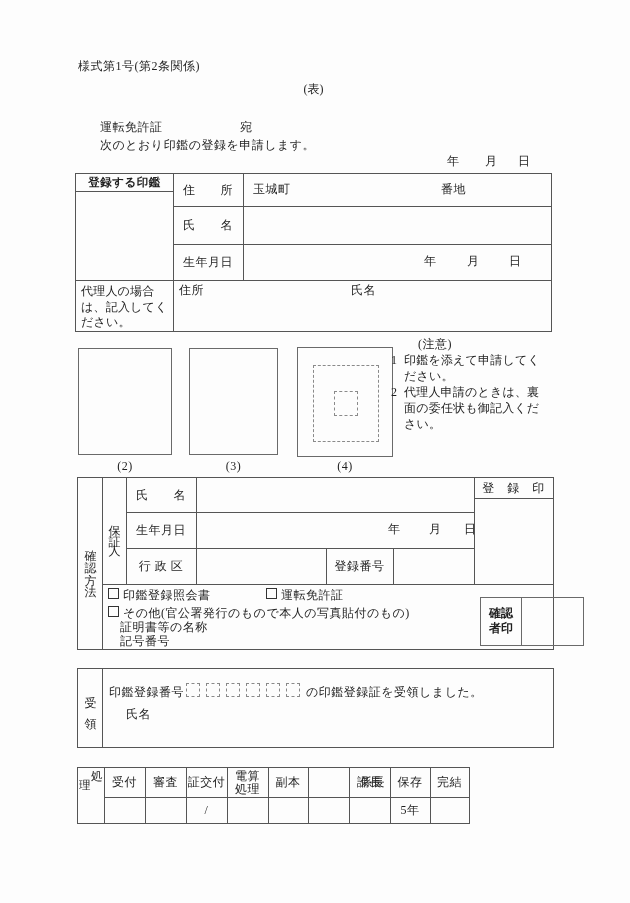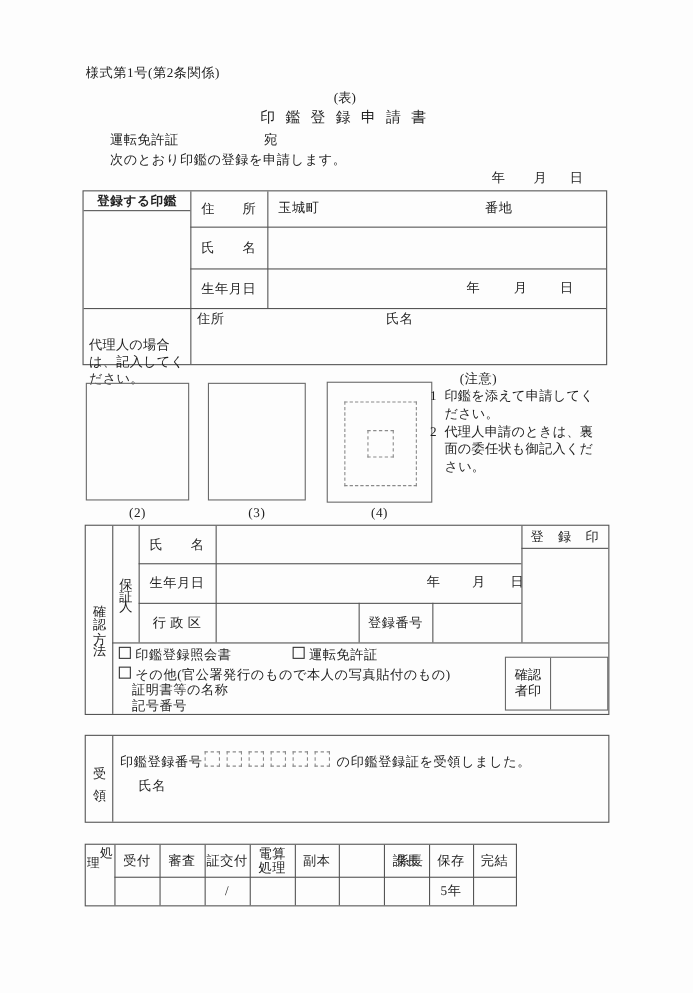--- a/index.html
+++ b/index.html
@@ -27,21 +27,20 @@
   .t4h span { display:inline-block; }
   .t4h .narrow { width:26px; white-space:normal; }
 </style>
 </head>
 <body>
 
 <div class="page">
 
   <div class="txt" style="left:78px;top:60px;">様式第1号(第2条関係)</div>
   <div class="center-band" style="top:81px;font-size:12px;">(表)</div>
-  <div class="center-band" style="top:98px;font-size:13.5px;letter-spacing:3px;">印 鑑 登 録 申 請 書</div>
   <div class="txt" style="left:100px;top:121px;">運転免許証</div>
   <div class="txt" style="left:240px;top:121px;">宛</div>
   <div class="txt" style="left:100px;top:139px;">次のとおり印鑑の登録を申請します。</div>
   <div class="txt" style="left:447px;top:155px;">年</div>
   <div class="txt" style="left:485px;top:155px;">月</div>
   <div class="txt" style="left:518px;top:155px;">日</div>
 
   <div class="box" style="left:75px;top:173px;width:477px;height:159px;">
     <div class="ln" style="left:97px;top:0;width:1px;height:157px;"></div>
     <div class="ln" style="left:167px;top:0;width:1px;height:106px;"></div>
@@ -52,21 +51,21 @@
 
     <div class="cell" style="left:0;top:0;width:97px;height:17px;font-size:11.5px;font-weight:bold;">登録する印鑑</div>
     <div class="cell" style="left:97px;top:0;width:70px;height:32px;">住　　所</div>
     <div class="txt" style="left:177px;top:9px;">玉城町</div>
     <div class="txt" style="left:365px;top:9px;">番地</div>
     <div class="cell" style="left:97px;top:32px;width:70px;height:38px;">氏　　名</div>
     <div class="cell" style="left:97px;top:70px;width:70px;height:36px;">生年月日</div>
     <div class="txt" style="left:348px;top:81px;">年</div>
     <div class="txt" style="left:391px;top:81px;">月</div>
     <div class="txt" style="left:433px;top:81px;">日</div>
-    <div class="wtxt" style="left:5px;top:110px;width:90px;margin-top:22px;">代理人の場合は、記入してください。</div>
+    <div class="wtxt" style="left:5px;top:110px;width:90px;">代理人の場合は、記入してください。</div>
     <div class="txt" style="left:103px;top:110px;">住所</div>
     <div class="txt" style="left:275px;top:110px;">氏名</div>
   </div>
 
   <div class="gbox" style="left:78px;top:348px;width:94px;height:107px;"></div>
   <div class="gbox" style="left:189px;top:348px;width:89px;height:107px;"></div>
   <div class="gbox" style="left:297px;top:347px;width:96px;height:110px;">
     <div class="dash" style="left:15px;top:17px;width:66px;height:77px;"></div>
     <div class="dash" style="left:36px;top:43px;width:24px;height:25px;"></div>
   </div>
@@ -116,21 +115,21 @@
     </div>
     <div class="txt" style="left:160px;top:110px;padding-left:28px;">
       <span class="cb"></span><span>運転免許証</span>
     </div>
     <div class="txt" style="left:30px;top:128px;">
       <span class="cb"></span><span>その他(官公署発行のもので本人の写真貼付のもの)</span>
     </div>
     <div class="txt" style="left:42px;top:143px;">証明書等の名称</div>
     <div class="txt" style="left:42px;top:157px;">記号番号</div>
 
-    <div class="gbox" style="left:381px;top:119px;width:94px;height:49px;">
+    <div class="gbox" style="left:402px;top:119px;width:104px;height:49px;font-weight:bold;">
       <div class="ln" style="left:40px;top:0;width:1px;height:47px;background:#6a6a6a;"></div>
       <div class="txt" style="left:0;top:9px;width:40px;text-align:center;letter-spacing:0;">確認</div>
       <div class="txt" style="left:0;top:24px;width:40px;text-align:center;letter-spacing:0;">者印</div>
     </div>
   </div>
 
   <div class="box" style="left:77px;top:668px;width:477px;height:80px;">
     <div class="ln" style="left:24px;top:0;width:1px;height:78px;"></div>
     <div class="cell" style="left:0;top:0;width:24px;height:78px;">
       <span class="vtext" style="letter-spacing:21px;">受領</span>

